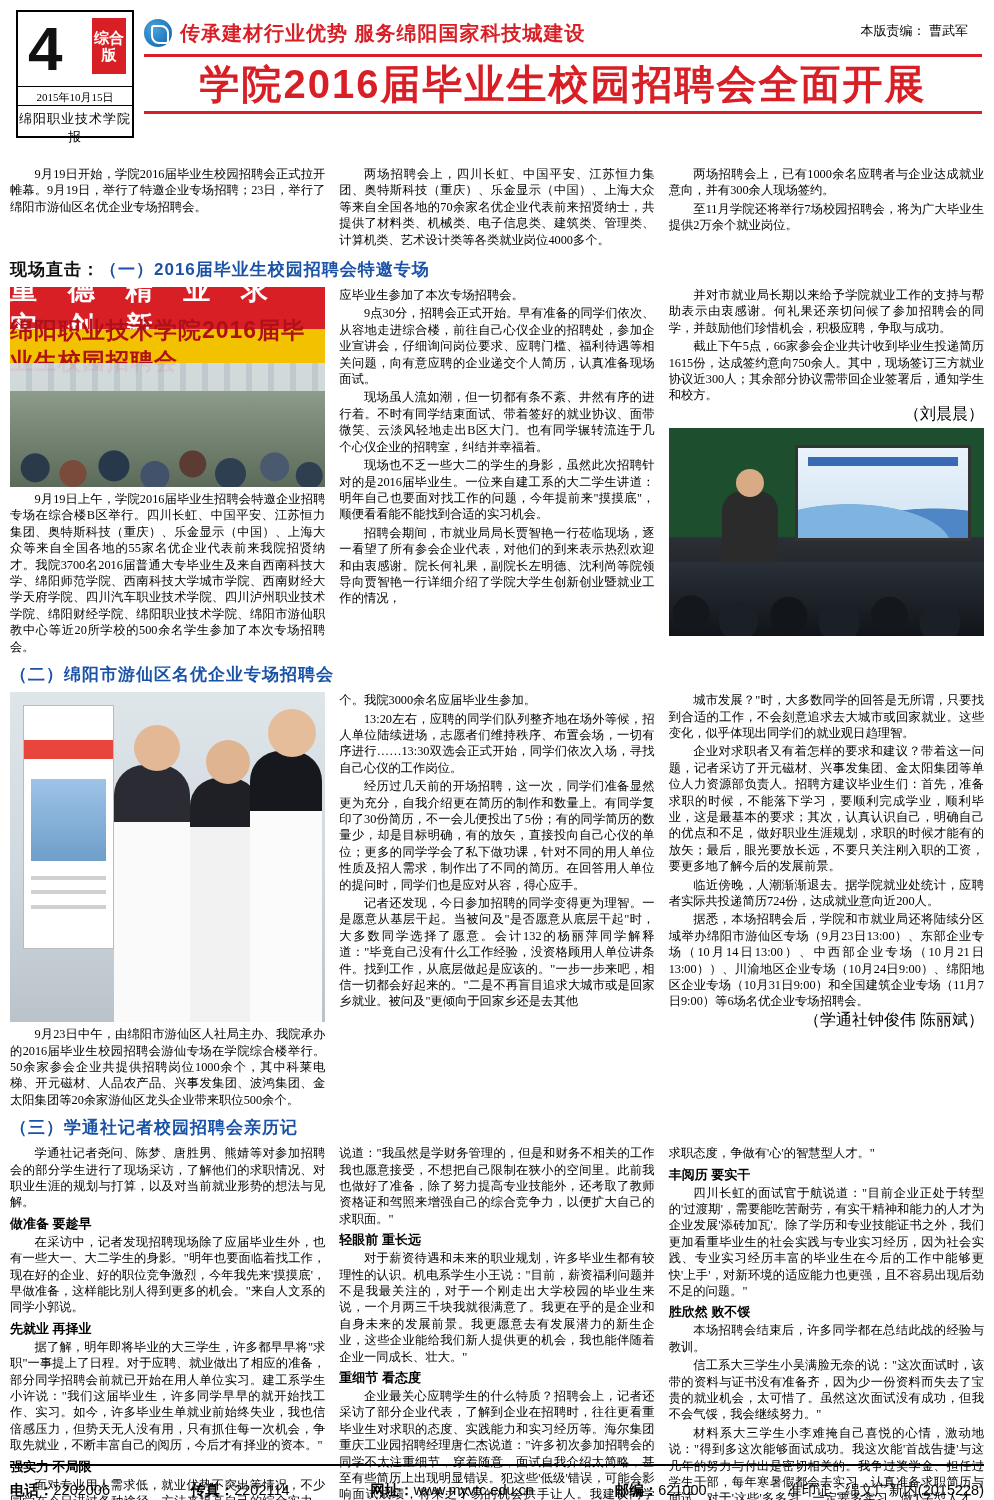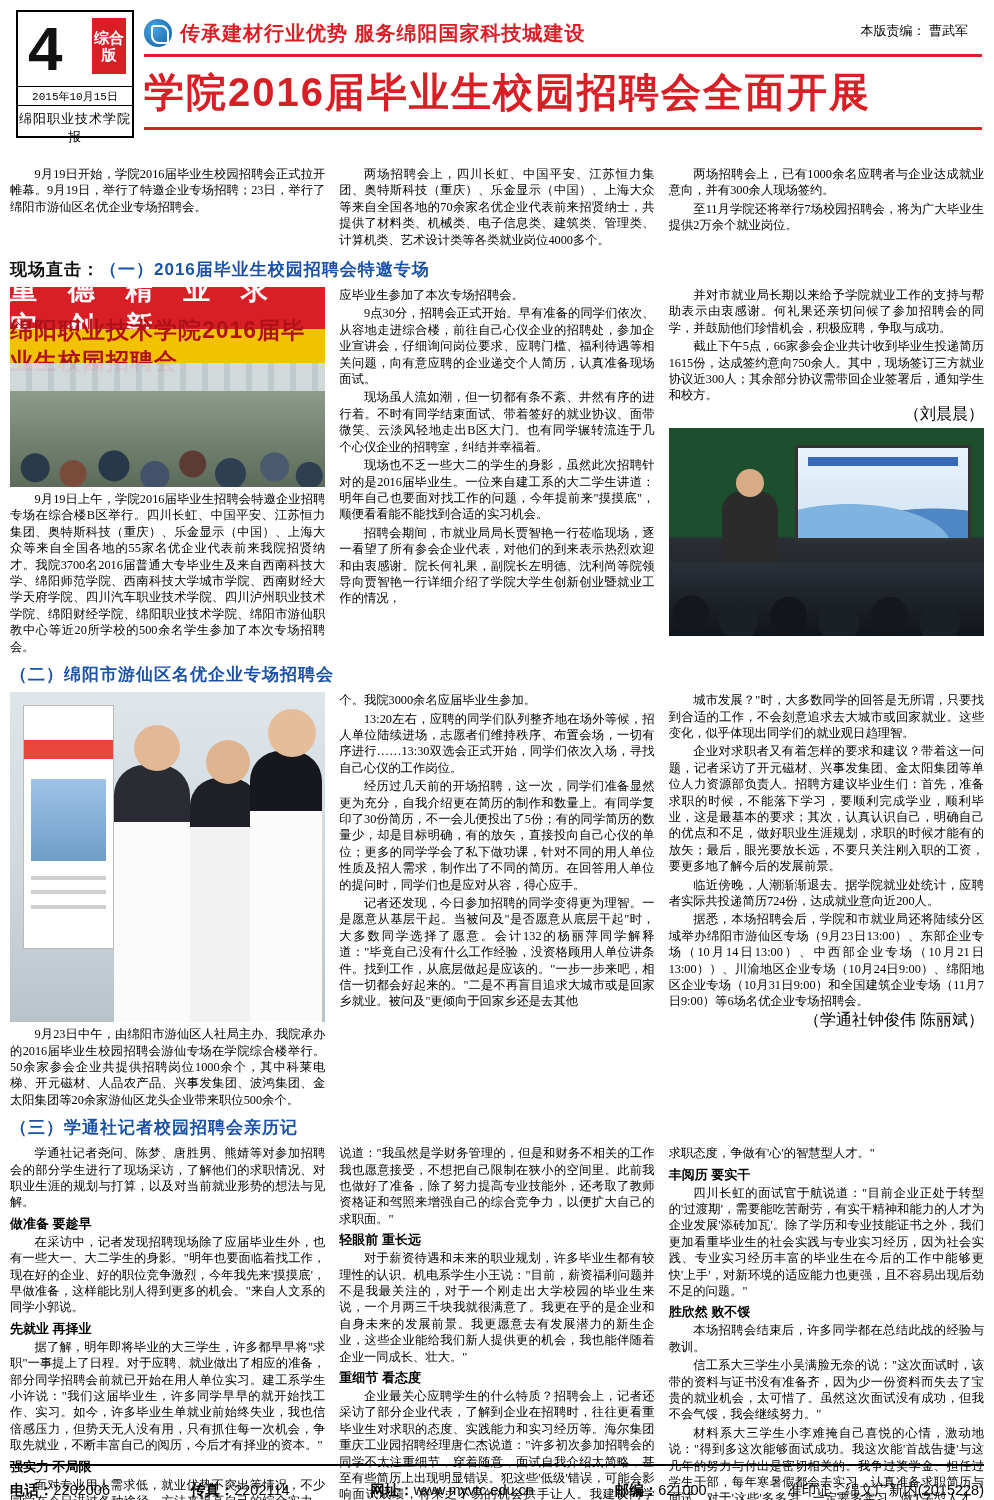--- a/index.html
+++ b/index.html
@@ -29,21 +29,21 @@
     position:absolute; right:6px; top:6px; width:34px; height:56px;
     background:#d81f26; color:#fff; font-size:15px; font-weight:bold;
     font-family:"Liberation Sans", sans-serif;
     display:flex; flex-direction:column; align-items:center; justify-content:center;
     letter-spacing:0px; line-height:17px; text-align:center;
   }
   .pagenum-box .dateline {
     position:absolute; left:0; right:0; top:74px; height:20px;
     border-top:1.5px solid #000; border-bottom:1.5px solid #000;
     font-size:11px; text-align:center; line-height:20px;
-    font-family:Liberation Mono, monospace;
+    font-family:Liberation Serif, serif;
   }
   .pagenum-box .papername {
     position:absolute; left:0; right:0; top:98px;
     font-size:13px; text-align:center; letter-spacing:1px;
     font-family:"Liberation Sans", sans-serif;
   }
 
   .slogan-bar {
     position:absolute; left:134px; top:10px; right:0; height:34px;
     display:flex; align-items:center;
@@ -61,23 +61,23 @@
     color:#d81f26; font-weight:bold; font-size:20px;
     font-family:Liberation Sans, sans-serif; letter-spacing:1px;
     white-space:nowrap;
   }
   .editor-line {
     position:absolute; right:16px; top:16px; font-size:13px;
     font-family:"Liberation Sans", sans-serif; color:#000;
   }
 
   .headline-wrap{
-    position:absolute; left:134px; top:48px; right:2px; height:76px;
+    position:absolute; left:134px; top:48px; right:2px; height:60px;
     border-top:3px solid #d81f26; border-bottom:3px solid #d81f26;
-    display:flex; align-items:center; justify-content:flex-start;
+    display:flex; align-items:center; justify-content:center;
   }
   .headline{
     color:#d81f26; font-weight:bold;
     font-family:"Liberation Sans", sans-serif;
     font-size:40px; letter-spacing:2px; white-space:nowrap;
   }
 
   
   .cols3 { display:flex; gap:14px; }
   .col { flex:1; }

